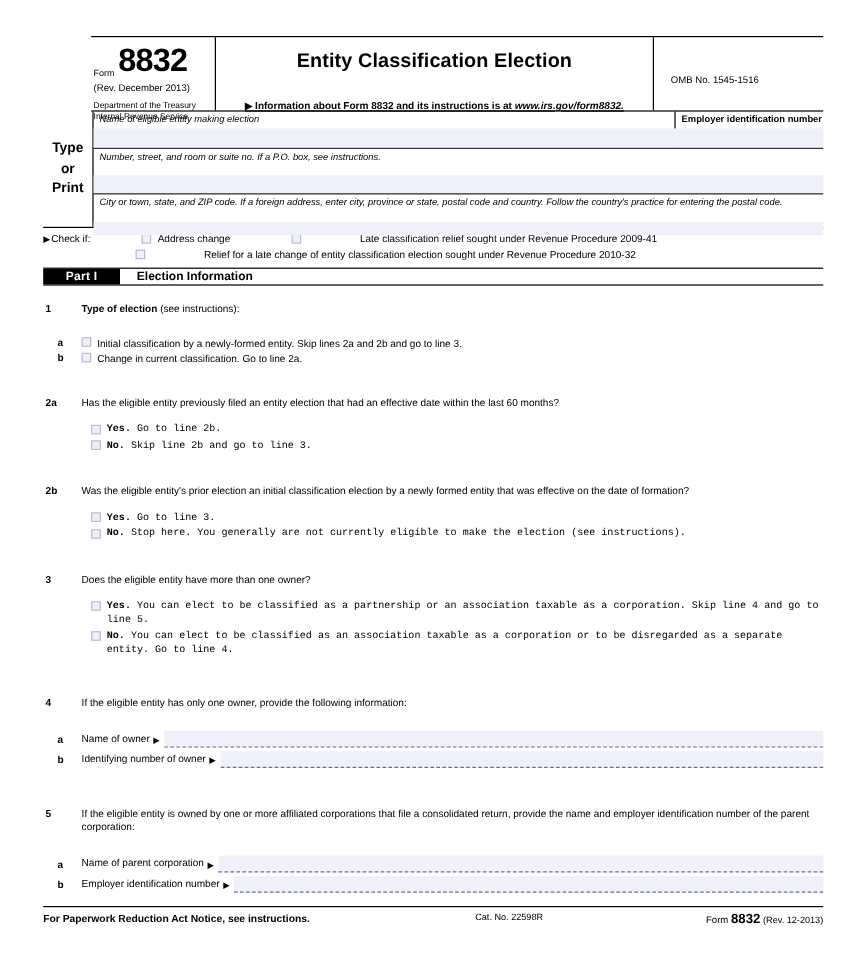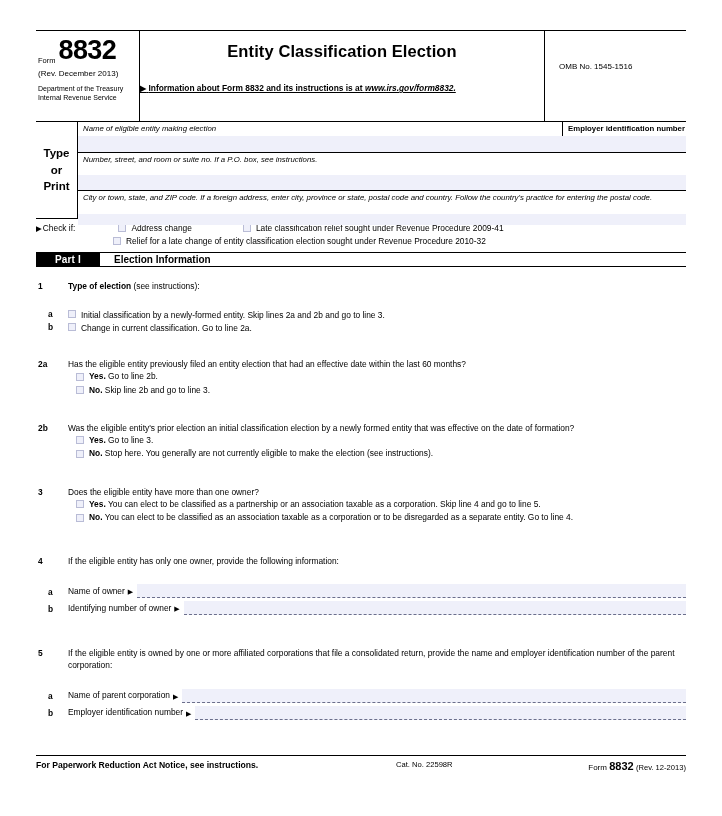--- a/index.html
+++ b/index.html
@@ -18,43 +18,44 @@
   .sheet{
     position:absolute;
     left:36px;top:30px;width:650px;
   }
 
   
   .hdr{
     position:relative;
     border-top:1.6px solid #000;
     border-bottom:1.6px solid #000;
-    height:92px;
+    height:63px;
     box-sizing:border-box;
+    margin-left:40px;
   }
   .hdr-left{
     position:absolute;left:0;top:0;width:104px;height:100%;
     border-right:1.3px solid #000;box-sizing:border-box;
     padding:6px 0 0 2px;
   }
   .form-line{white-space:nowrap;line-height:1;}
   .form-word{font-size:7.5px;color:#000;vertical-align:bottom;padding-right:3px;}
   .form-no{font-size:27px;font-weight:bold;letter-spacing:-0.6px;color:#000;vertical-align:bottom;}
   .rev{font-size:8px;margin-top:5px;color:#000;}
   .dept{font-size:7px;line-height:1.28;margin-top:7px;color:#000;}
 
   .hdr-mid{
     position:absolute;left:104px;top:0;right:142px;height:100%;
   }
   .form-title{
     text-align:center;font-size:16.5px;font-weight:bold;color:#000;
     margin-top:11px;letter-spacing:0.1px;
   }
   .info-line{
-    font-size:8.4px;font-weight:bold;color:#000;
+    text-align:center;font-size:8.4px;font-weight:bold;color:#000;
     margin-top:22px;
     text-decoration:underline;
   }
   .info-line .arr{font-size:8px;}
   .info-line i{font-style:italic;}
 
   .hdr-right{
     position:absolute;right:0;top:0;width:142px;height:100%;
     border-left:1.3px solid #000;box-sizing:border-box;
   }
@@ -96,21 +97,21 @@
   .ci-row{display:flex;align-items:flex-start;font-size:8.4px;color:#000;line-height:1.35;}
   .ci-row.second{padding-left:43px;margin-top:2px;align-items:center;}
   .ci-arrow{font-size:7.5px;margin-right:1px;line-height:1.5;}
   .ci-label{font-weight:normal;margin-right:9px;}
   .cb{
     display:inline-block;width:8px;height:8px;
     border:1px solid #b9bcd6;background:#eff0fa;
     box-sizing:border-box;margin-right:5px;margin-top:1px;flex:0 0 auto;
   }
   .ci-opt{margin-right:17px;white-space:nowrap;padding-left:34px;}
-  .ci-opt.wide{margin-right:0;}
+  .ci-opt.wide{margin-right:0;gap:44px;}
   .ci-inline{display:flex;align-items:flex-start;}
 
   
   .partbar{
     position:relative;border-top:1.5px solid #000;border-bottom:1.5px solid #000;
     height:15px;margin-top:3px;box-sizing:border-box;
   }
   .part-tag{
     position:absolute;left:0;top:0;width:64px;height:100%;
     background:#000;color:#fff;font-size:10px;font-weight:bold;
@@ -121,21 +122,21 @@
     display:flex;align-items:center;font-size:10px;font-weight:bold;color:#000;
   }
 
   
   .body{padding-top:14px;}
   .ln{display:flex;font-size:8.4px;color:#000;line-height:1.38;}
   .num{width:32px;flex:0 0 32px;font-weight:bold;padding-left:2px;box-sizing:border-box;}
   .num.sub{padding-left:12px;}
   .txt{flex:1 1 auto;}
   .lead{font-weight:bold;}
-  .opts{padding-left:40px;}
+  .opts{padding-left:40px;margin-top:10px;font-family:Liberation Mono, monospace;}
   .opt{display:flex;align-items:flex-start;font-size:8.4px;color:#000;line-height:1.38;margin-bottom:2px;}
   .opt .cb{margin-top:1.5px;}
   .gap-md{height:17px;}
   .gap-lg{height:25px;}
   .gap-xl{height:30px;}
 
   
   .entry{display:flex;align-items:flex-end;font-size:8.4px;color:#000;margin-bottom:3px;}
   .entry .num{flex:0 0 32px;width:32px;font-weight:bold;padding-left:12px;box-sizing:border-box;line-height:1.4;}
   .entry .elabel{white-space:nowrap;line-height:1.4;padding-bottom:1px;}

